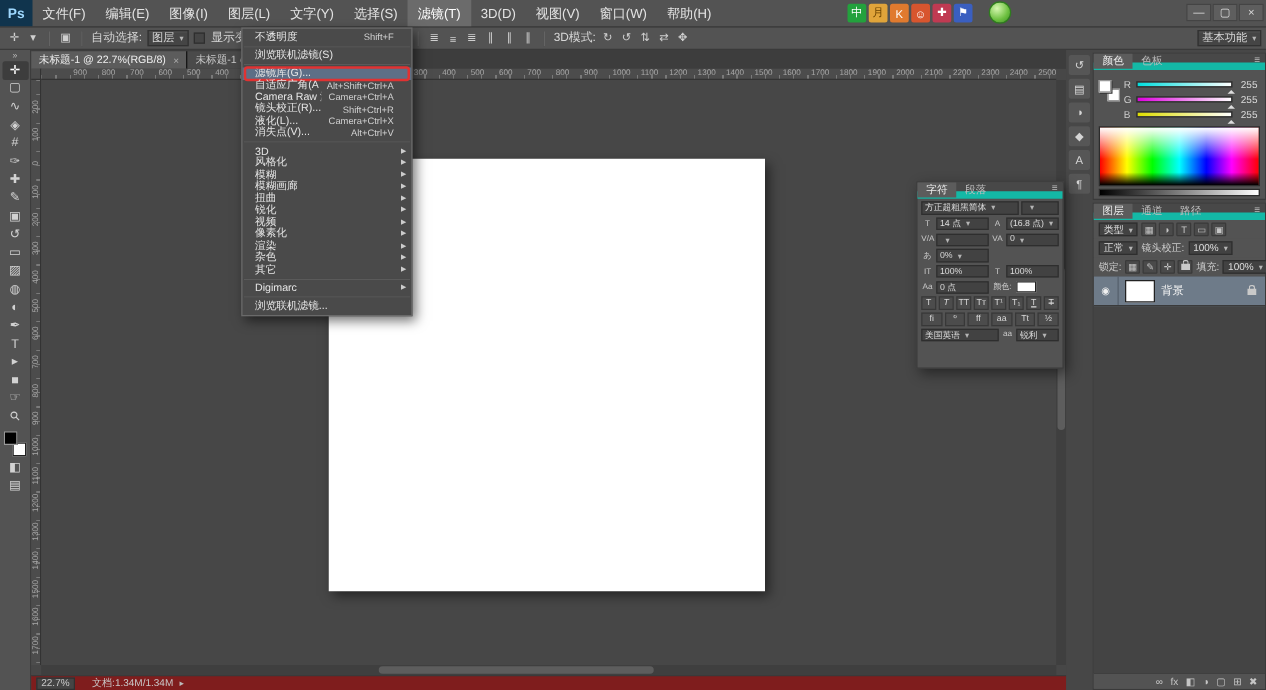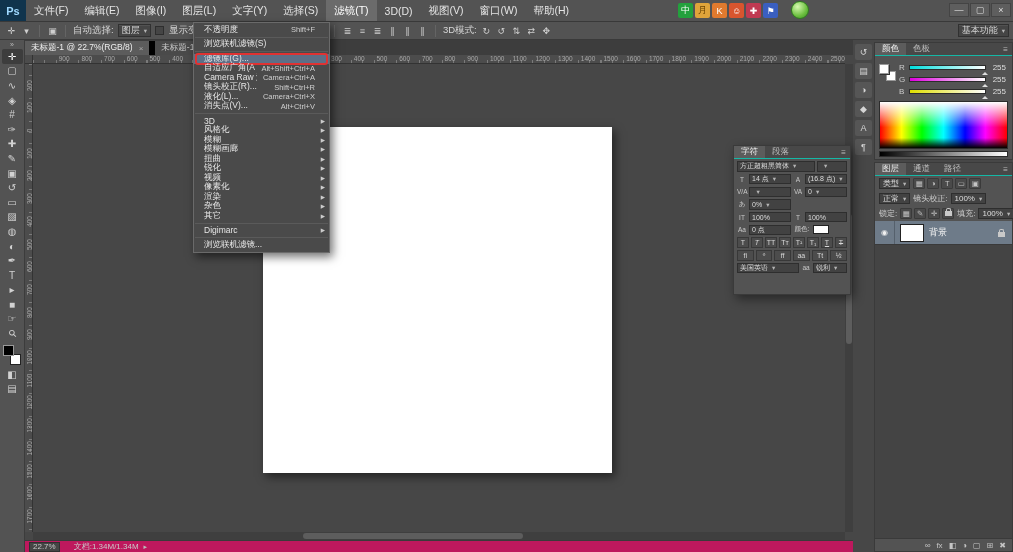--- a/index.html
+++ b/index.html
@@ -28,55 +28,55 @@
 
 #toolcol{position:absolute;left:0;top:40px;width:25px;bottom:0;background:#535353;border-right:1px solid #3c3c3c;display:flex;flex-direction:column;align-items:center;padding-top:1px}
 #toolchev{font-size:7px;color:#bbb;height:8px;line-height:8px}
 .tool{width:21px;height:14.6px;display:flex;align-items:center;justify-content:center;font-size:10px;color:#d2d2d2;border-radius:2px;flex:none}
 .tool.active{background:#3d3d3d;color:#fff}
 #swatches{position:relative;width:20px;height:22px;margin:3px 0 1px;flex:none}
 #swbg{position:absolute;right:1px;bottom:1px;width:11px;height:11px;background:#fff;border:1px solid #222}
 #swfg{position:absolute;left:1px;top:1px;width:11px;height:11px;background:#000;border:1px solid #999}
 
 #tabsbar{position:absolute;left:25px;top:40px;width:828px;height:15px;background:#3d3d3d;display:flex;align-items:flex-end}
-.dtab{height:14px;display:flex;align-items:center;padding:0 6px;font-size:8.5px;background:#4a4a4a;color:#c9c9c9;border-right:6px solid #000000;white-space:nowrap}
+.dtab{height:14px;display:flex;align-items:center;padding:0 6px;font-size:8.5px;background:#4a4a4a;color:#c9c9c9;border-right:1px solid #000000;white-space:nowrap}
 .dtab.active{background:#5c5c5c;color:#eee}
 .dtab .x{margin-left:6px;font-size:8px;color:#aaa}
 #corner{position:absolute;left:25px;top:55px;width:8px;height:9px;background:#4c4c4c;border-right:1px solid #333;border-bottom:1px solid #333}
 #hruler{position:absolute;left:33px;top:55px;width:812px;height:9px;background:#4c4c4c;border-bottom:1px solid #333;overflow:hidden}
 #hruler::before{content:"";position:absolute;left:0;right:0;bottom:0;height:3px;background:repeating-linear-gradient(90deg,#7a7a7a 0 1px,transparent 1px 11.35px)}
 .rlbl{position:absolute;top:0;font-size:6.5px;color:#a8a8a8;line-height:7px}
 #vruler{position:absolute;left:25px;top:64px;width:8px;height:468px;background:#4c4c4c;border-right:1px solid #333;overflow:hidden}
 #vruler::before{content:"";position:absolute;top:0;bottom:0;right:0;width:3px;background:repeating-linear-gradient(180deg,#7a7a7a 0 1px,transparent 1px 11.35px)}
 .vlbl{position:absolute;left:-3px;font-size:6.5px;color:#a8a8a8;transform:rotate(-90deg);width:14px;text-align:center;line-height:7px}
 #viewport{position:absolute;left:33px;top:64px;width:812px;height:468px;background:#474747;overflow:hidden}
 #doc{position:absolute;left:230px;top:63px;width:349px;height:346px;background:#fff;box-shadow:3px 4px 9px rgba(0,0,0,.5)}
 #vscroll{position:absolute;left:845px;top:64px;width:8px;height:468px;background:#3f3f3f}
 #vscroll .thumb{position:absolute;left:1px;top:150px;width:6px;height:130px;background:#5d5d5d;border-radius:3px}
 #hscroll{position:absolute;left:33px;top:532px;width:812px;height:8px;background:#3f3f3f}
 #hscroll .thumb{position:absolute;top:1px;left:270px;height:6px;width:220px;background:#5d5d5d;border-radius:3px}
-#statusbar{position:absolute;left:25px;top:540px;width:828px;height:12px;background:#be185d;border-top:1px solid #3a3a3a;display:flex;align-items:center;font-size:8px;color:#c9c9c9}
+#statusbar{position:absolute;left:25px;top:540px;width:828px;height:12px;background:#7f1d1d;border-top:1px solid #3a3a3a;display:flex;align-items:center;font-size:8px;color:#c9c9c9}
 #zoomfield{background:#454545;border:1px solid #303030;height:10px;display:flex;align-items:center;padding:0 3px;margin-left:4px}
 #docinfo{margin-left:14px}
 #popuparrow{margin-left:5px;font-size:7px;color:#bbb}
 
 #fmenu{position:absolute;left:193px;top:22px;width:137px;background:#4a4a4a;border:1px solid #6a6a6a;box-shadow:3px 4px 9px rgba(0,0,0,.55);z-index:60;padding:2px 0;color:#e6e6e6}
 .mi{position:relative;height:9.5px;display:flex;align-items:center;padding:0 14px 0 10px;font-size:8.5px;white-space:nowrap}
 .mi .lbl{flex:1;overflow:hidden}
 .mi .sc{font-size:7.5px;color:#d0d0d0;margin-left:6px}
 .mi .arr{position:absolute;right:4px;font-size:5.5px;color:#ccc}
 .mi.hl{background:#5d6f86}
 .mi.annotated::after{content:"";position:absolute;left:1px;right:1px;top:-1.5px;bottom:-1.5px;border:2px solid var(--annot,#e03232);border-radius:3px;pointer-events:none}
 .msep{height:1px;background:#3a3a3a;border-bottom:1px solid #5a5a5a;margin:2px 1px}
 
 #rightregion{position:absolute;left:853px;top:40px;right:0;bottom:0;background:#474747}
 #dockstrip{position:absolute;left:2px;top:4px;width:18px;display:flex;flex-direction:column;gap:3px}
 .dicon{width:17px;height:16px;background:#565656;border-radius:2px;display:flex;align-items:center;justify-content:center;font-size:9px;color:#d5d5d5}
 .panel{position:absolute;background:#535353;border:1px solid #3a3a3a}
-.phead{height:13px;background:#484848;display:flex;align-items:center;border-bottom:1px solid #14b8a6}
+.phead{height:13px;background:#484848;display:flex;align-items:flex-start;border-bottom:6px solid #14b8a6}
 .ptab{padding:0 7px;display:flex;align-items:center;font-size:8.5px;color:#bdbdbd;white-space:nowrap}
 .ptab.active{background:#5c5c5c;color:#eee}
 .pmenu{margin-left:auto;display:flex;align-items:center;padding:0 4px;font-size:8px;color:#bbb}
 #colorspanel{left:21px;top:2px;width:139px;height:118px}
 #colorsbody{position:relative;padding:5px 6px 0 24px}
 #cswatches{position:absolute;left:4px;top:8px;width:17px;height:17px}
 #cswb{position:absolute;right:0;bottom:0;width:10px;height:10px;background:#fff;border:1px solid #999}
 #cswf{position:absolute;left:0;top:0;width:10px;height:10px;background:#fff;border:1px solid #999;box-shadow:1px 1px 0 #333}
 .chrow{display:flex;align-items:center;height:12px;gap:3px}
 .chrow .cl{width:7px;font-size:8px;color:#ccc}

